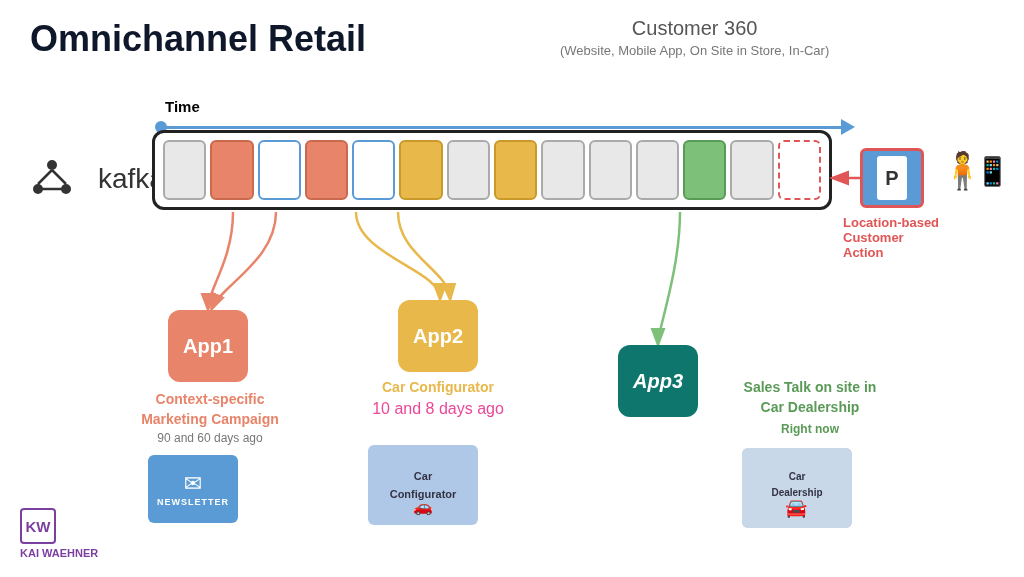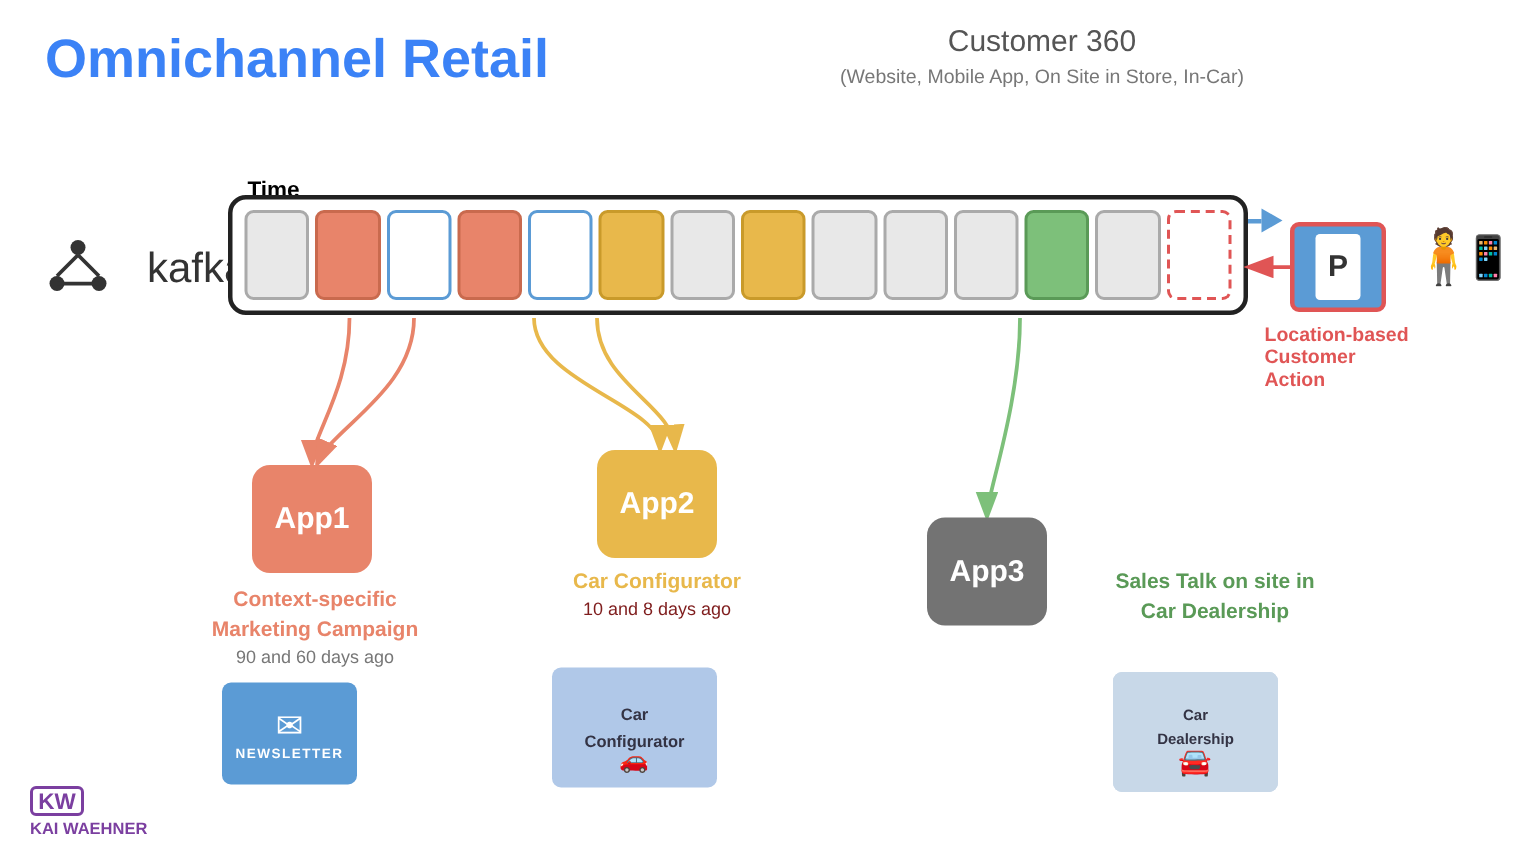--- a/index.html
+++ b/index.html
@@ -12,21 +12,21 @@
       position: relative;
     }
 
     
     .main-title {
       position: absolute;
       top: 18px;
       left: 30px;
       font-size: 36px;
       font-weight: bold;
-      color: #3b82f6;
+      color: #0f172a;
     }
 
     .subtitle {
       position: absolute;
       top: 14px;
       left: 560px;
       text-align: center;
       color: #444;
       font-size: 18px;
       line-height: 1.4;
@@ -37,21 +37,20 @@
       position: absolute;
       top: 98px;
       left: 155px;
       width: 700px;
     }
     .time-label {
       font-weight: bold;
       font-size: 15px;
       margin-bottom: 4px;
       margin-left: 10px;
-      margin-top: 20px;
     }
     .time-arrow {
       display: flex;
       align-items: center;
       width: 100%;
     }
     .time-arrow-line {
       height: 3px;
       background: #5b9bd5;
       flex: 1;
@@ -142,21 +141,21 @@
       border-radius: 12px;
       display: flex;
       align-items: center;
       justify-content: center;
       font-size: 20px;
       font-weight: bold;
       color: #fff;
     }
     .app1 { background: #e8846a; top: 310px; left: 168px; align-items: center; }
     .app2 { background: #e8b84b; top: 300px; left: 398px; }
-    .app3 { background: #737373; top: 345px; left: 618px; }
+    .app3 { background: #0f766e; top: 345px; left: 618px; font-style: italic; }
 
     
     .location-box {
       position: absolute;
       top: 148px;
       left: 860px;
       width: 64px;
       height: 60px;
       background: #5b9bd5;
       border: 3px solid #e05555;
@@ -214,21 +213,21 @@
     
     .app-label {
       position: absolute;
       text-align: center;
       font-size: 13px;
       line-height: 1.4;
     }
     .app1-label { top: 390px; left: 110px; width: 200px; color: #e8846a; font-weight: bold; font-size: 14px; }
     .app1-sublabel { top: 430px; left: 110px; width: 200px; color: #777; font-size: 12px; }
     .app2-label { top: 378px; left: 338px; width: 200px; color: #e8b84b; font-weight: bold; font-size: 14px; text-align: center; }
-    .app2-sublabel { top: 398px; left: 338px; width: 200px; color: #7f1d1d; font-size: 12px; }
+    .app2-sublabel { top: 398px; left: 338px; width: 200px; color: #ec4899; font-size: 16px; }
     .app3-label { top: 378px; left: 710px; width: 200px; color: #5a9a57; font-weight: bold; font-size: 14px; }
 
     
     .newsletter-box {
       position: absolute;
       top: 455px;
       left: 148px;
       width: 90px;
       height: 68px;
       background: #5b9bd5;
@@ -279,21 +278,21 @@
       position: absolute;
       bottom: 18px;
       left: 20px;
       color: #7b3fa0;
       font-weight: bold;
       font-size: 11px;
       text-align: center;
     }
     .kw-logo-mark {
       width: 36px;
-      height: 20px;
+      height: 36px;
       border: 2.5px solid #7b3fa0;
       border-radius: 4px;
       display: flex;
       align-items: center;
       justify-content: center;
       margin-bottom: 3px;
       font-size: 15px;
     }
   </style>
 </head>
@@ -407,20 +406,21 @@
 </div>
 <div class="app-label app2-sublabel">10 and 8 days ago</div>
 
 <div class="app-box app3">
   <span>App3</span>
 </div>
 
 <div class="app-label app3-label">
   <div style="font-weight:bold;font-size:14px;color:#5a9a57;white-space:pre-line;">Sales Talk on site in
 Car Dealership</div>
+  <div style="font-size:12px;color:#5a9a57;margin-top:4px;">Right now</div>
 </div>
 
 <div class="newsletter-box">
   <div class="newsletter-icon">✉</div>
   <div class="newsletter-text">NEWSLETTER</div>
 </div>
 
 <div class="car-config-box">
   <svg width="100" height="70" viewBox="0 0 100 70">
     <rect width="100" height="70" fill="#b0c8e8"></rect>

